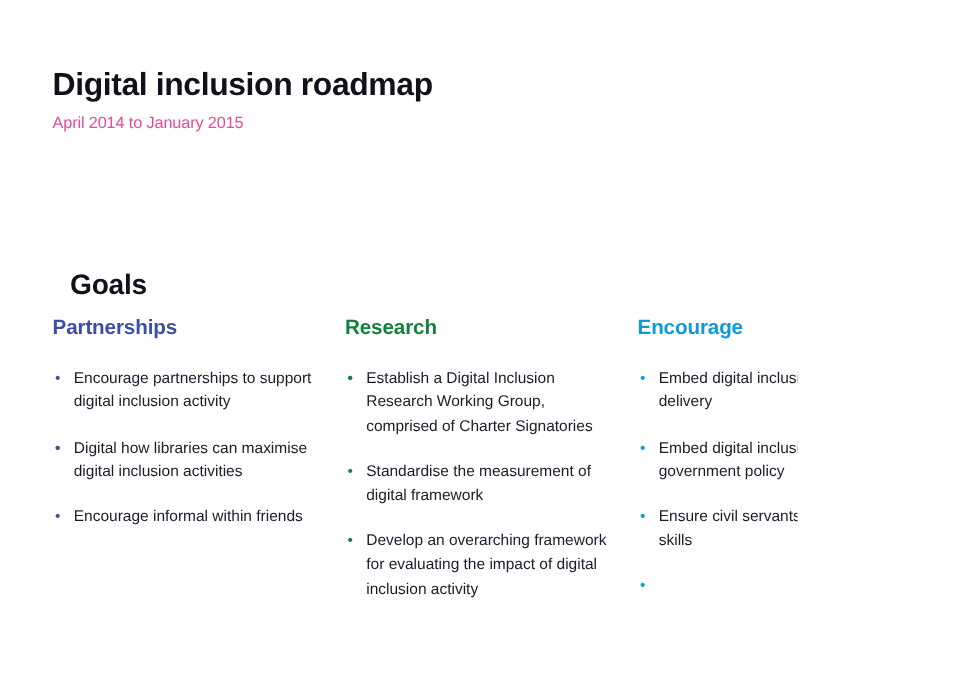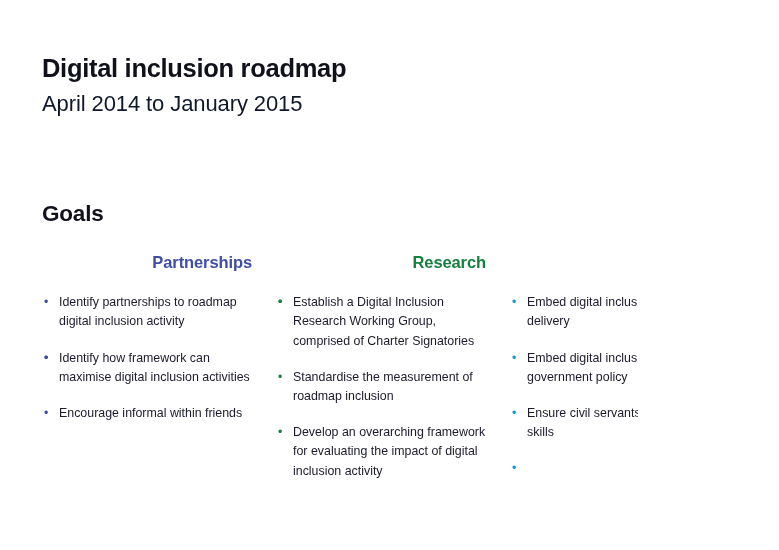--- a/index.html
+++ b/index.html
@@ -34,23 +34,23 @@
   }
   .doc-title {
     font-size: 25.5px;
     font-weight: bold;
     letter-spacing: -0.3px;
     color: #11111c;
     line-height: 1.1;
     margin: 0;
   }
   .doc-subtitle {
-    font-size: 22px;
+    font-size: 13px;
     font-weight: normal;
-    color: #0f172a;
+    color: #ec4899;
     line-height: 1.15;
     margin: 9px 0 0 0;
     letter-spacing: -0.1px;
   }
 
   
   .doc-logo {
     position: absolute;
     left: 633px;
     top: 33px;
@@ -65,21 +65,21 @@
 
   
   .goals-heading {
     position: absolute;
     left: 42px;
     top: 201px;
     font-size: 22.5px;
     font-weight: bold;
     color: #11111c;
     letter-spacing: -0.2px;
-    margin: 0;
+    margin: 14px;
   }
 
   .goals-columns {
     position: absolute;
     left: 42px;
     top: 253px;
     width: 700px;
     display: flex;
     gap: 0;
   }
@@ -92,21 +92,20 @@
   .goal-col:last-child {
     padding-right: 0;
   }
 
   .col-heading {
     font-size: 16.5px;
     font-weight: bold;
     margin: 0 0 22px 0;
     letter-spacing: -0.1px;
     line-height: 1.1;
-    text-align: right;
   }
 
   .goal-list {
     list-style: none;
     margin: 0;
     padding: 0;
   }
   .goal-item {
     position: relative;
     padding-left: 17px;
@@ -173,59 +172,59 @@
 
   <h2 class="goals-heading">Goals</h2>
 
   <div class="goals-columns">
 
     <div class="goal-col partnerships">
       <h3 class="col-heading">Partnerships</h3>
       <ul class="goal-list">
         <li class="goal-item">
           <span class="bullet">•</span>
-          <span>Identify partnerships to roadmap digital inclusion activity</span>
-        </li>
-        <li class="goal-item">
-          <span class="bullet">•</span>
-        </li>
-        <li class="goal-item">
-          <span class="bullet">•</span>
-          <span>Identify how framework can maximise digital inclusion activities</span>
+          <span>Encourage partnerships to support digital inclusion activity</span>
+        </li>
+        <li class="goal-item">
+          <span class="bullet">•</span>
+        </li>
+        <li class="goal-item">
+          <span class="bullet">•</span>
+          <span>Digital how libraries can maximise digital inclusion activities</span>
         </li>
         <li class="goal-item">
           <span class="bullet">•</span>
           <span>Encourage informal within friends</span>
         </li>
       </ul>
     </div>
 
     <div class="goal-col research">
       <h3 class="col-heading">Research</h3>
       <ul class="goal-list">
         <li class="goal-item">
           <span class="bullet">•</span>
         </li>
         <li class="goal-item">
           <span class="bullet">•</span>
           <span>Establish a Digital Inclusion Research Working Group, comprised of Charter Signatories</span>
         </li>
         <li class="goal-item">
           <span class="bullet">•</span>
-          <span>Standardise the measurement of roadmap inclusion</span>
+          <span>Standardise the measurement of digital framework</span>
         </li>
         <li class="goal-item">
           <span class="bullet">•</span>
           <span>Develop an overarching framework for evaluating the impact of digital inclusion activity</span>
         </li>
       </ul>
     </div>
 
     <div class="goal-col government">
-      <h3 class="col-heading">Government</h3>
+      <h3 class="col-heading">Encourage</h3>
       <ul class="goal-list">
         <li class="goal-item">
           <span class="bullet">•</span>
           <span>Embed digital inclusion in service delivery</span>
         </li>
         <li class="goal-item">
           <span class="bullet">•</span>
           <span>Embed digital inclusion within wider government policy</span>
         </li>
         <li class="goal-item">

